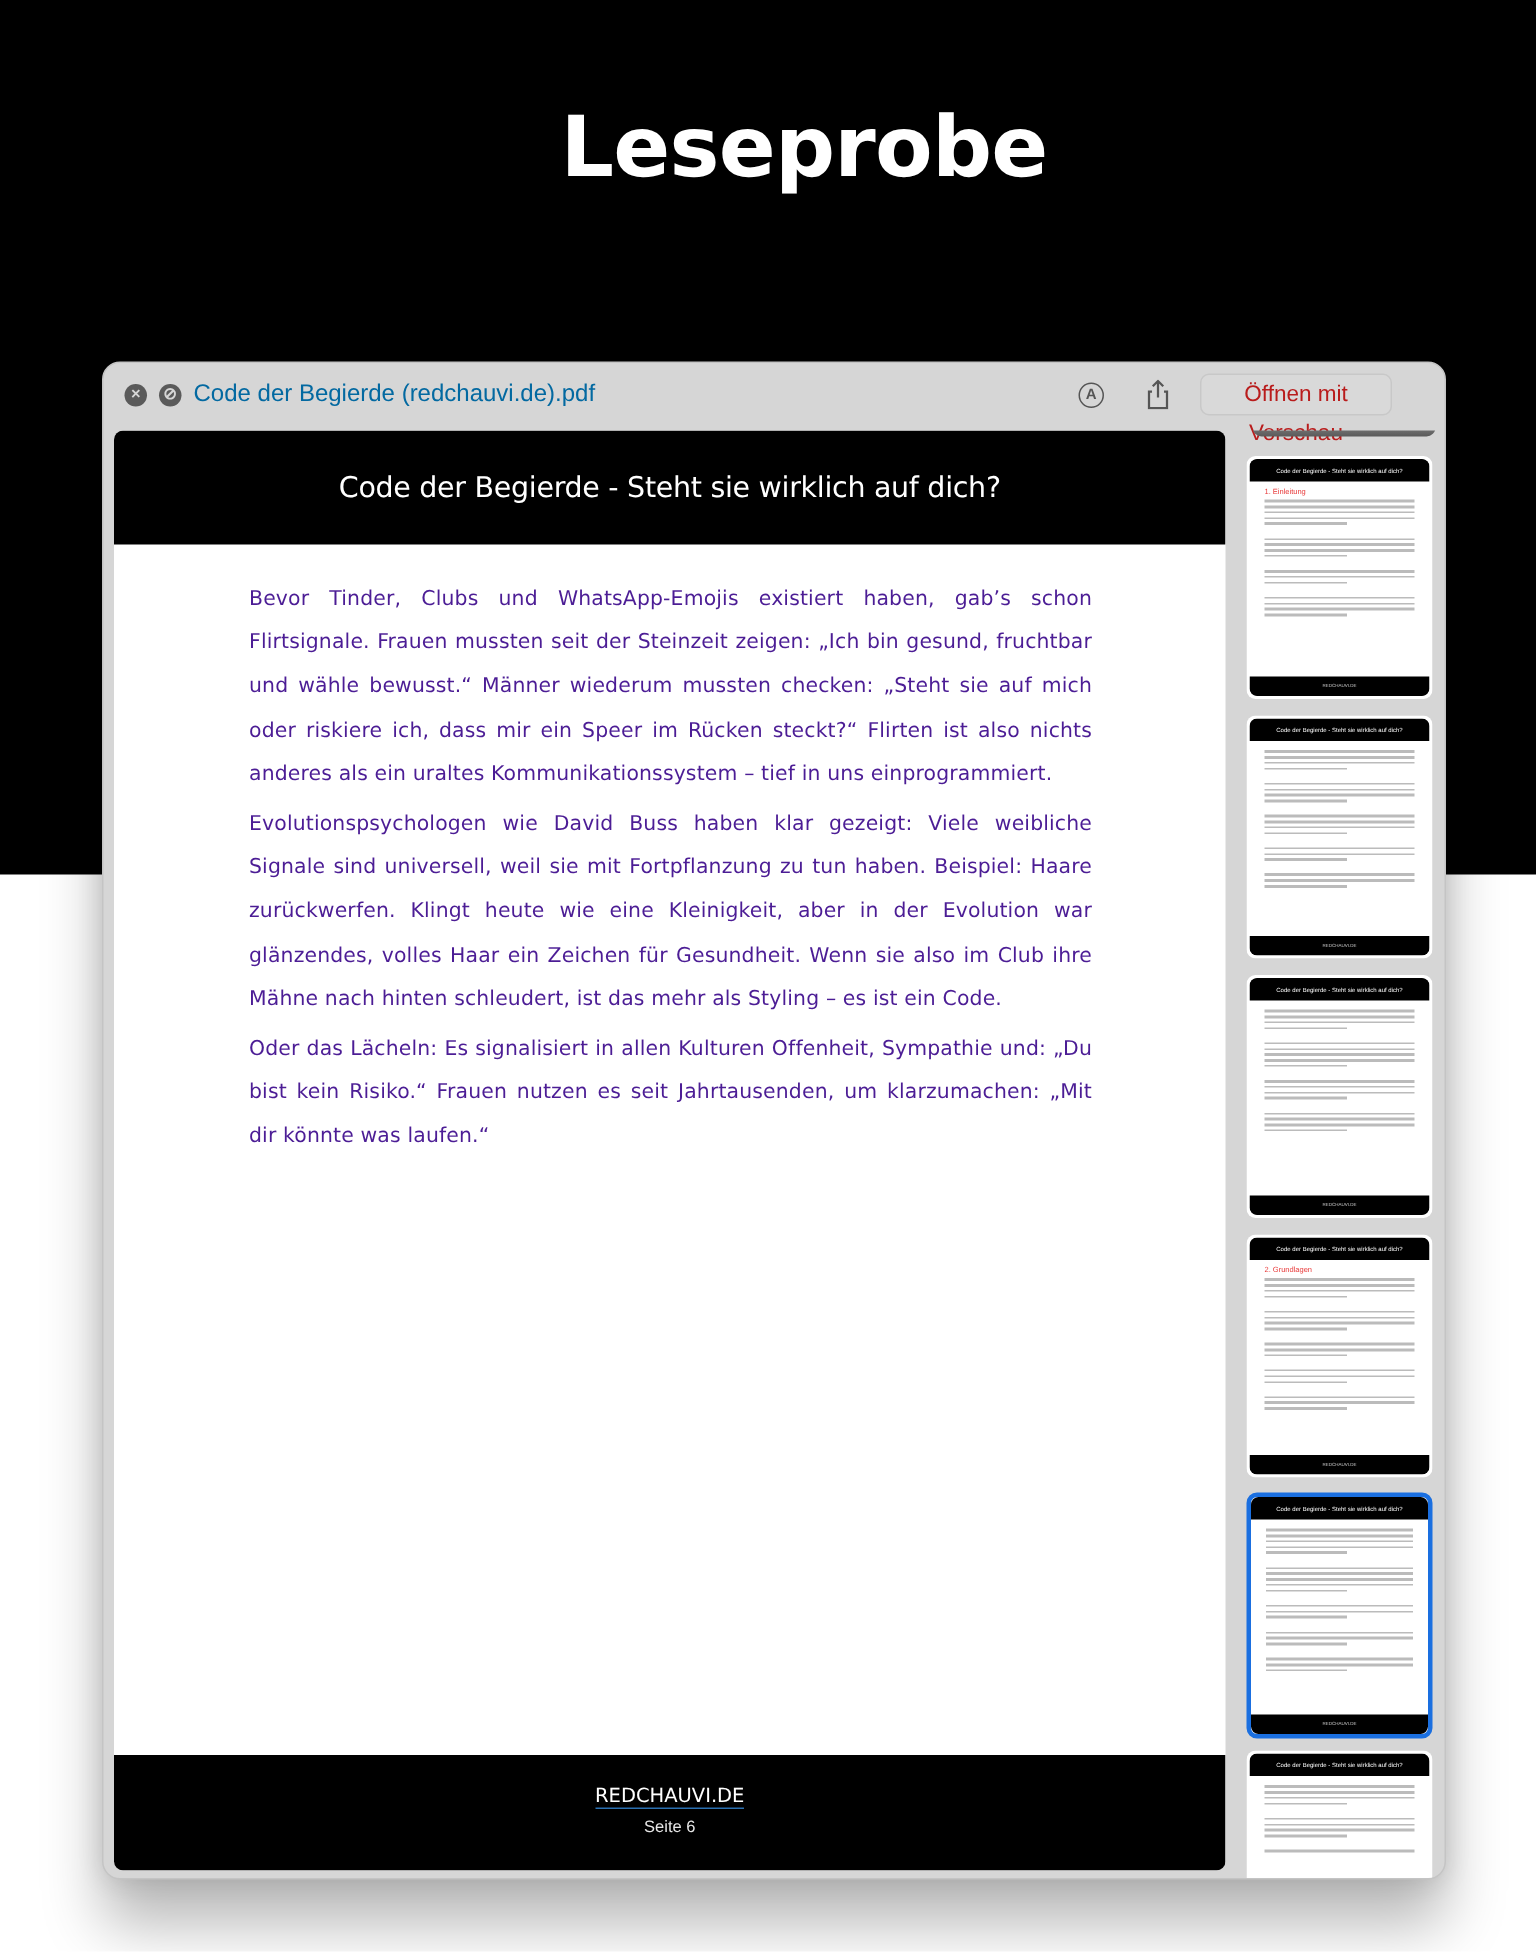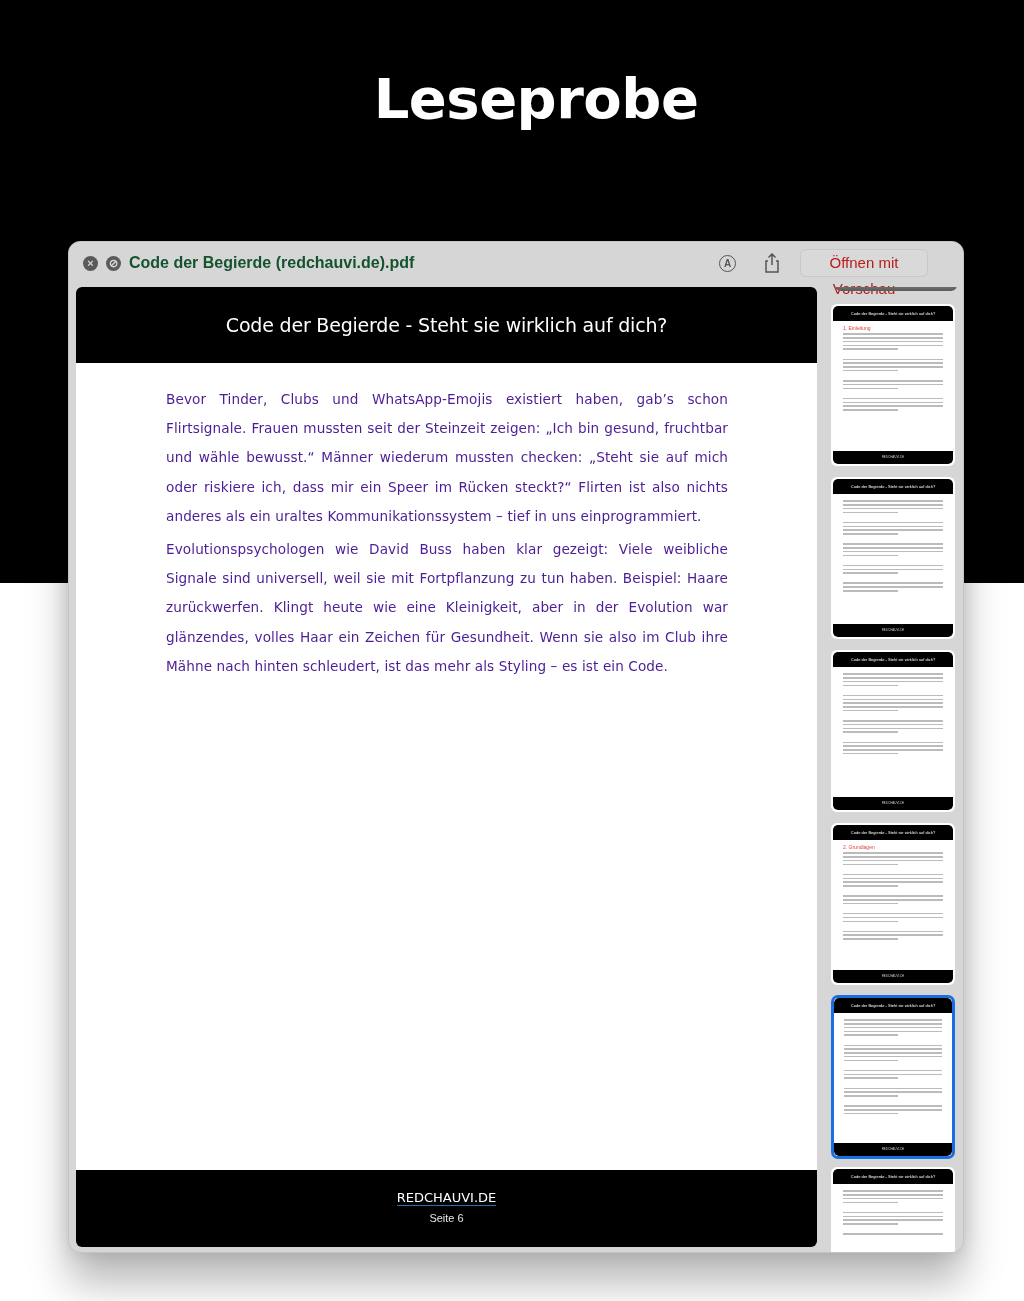--- a/index.html
+++ b/index.html
@@ -31,21 +31,21 @@
     display: flex; align-items: center;
   }
   .tb-icon {
     position: absolute; top: 14px; width: 15px; height: 15px; border-radius: 50%;
     background: #5a5a5a; color: #d6d6d6;
     display: flex; align-items: center; justify-content: center;
     font-size: 11px; font-weight: bold; line-height: 1;
   }
   .win-title {
     position: absolute; left: 60px; top: 12px;
-    font-size: 16px; font-weight: bold; color: #14532d;
+    font-size: 16px; font-weight: normal; color: #0369a1;
   }
   .markup-icon {
     position: absolute; left: 650px; top: 13px; width: 17px; height: 17px;
     border: 1.6px solid #555; border-radius: 50%;
     display: flex; align-items: center; justify-content: center;
     font-size: 10px; color: #555; font-weight: bold;
   }
   .share-icon {
     position: absolute; left: 694px; top: 11px; width: 18px; height: 20px;
   }
@@ -138,20 +138,21 @@
       <path d="M9 1 V12 M5.5 4.5 L9 1 L12.5 4.5" fill="none" stroke="#555" stroke-width="1.5"></path>
     </svg>
     <div class="open-btn">Öffnen mit Vorschau</div>
   </div>
 
   <div class="page">
     <div class="page-header">Code der Begierde - Steht sie wirklich auf dich?</div>
     <div class="page-body">
       <p class="para">Bevor Tinder, Clubs und WhatsApp-Emojis existiert haben, gab’s schon Flirtsignale. Frauen mussten seit der Steinzeit zeigen: „Ich bin gesund, fruchtbar und wähle bewusst.“ Männer wiederum mussten checken: „Steht sie auf mich oder riskiere ich, dass mir ein Speer im Rücken steckt?“ Flirten ist also nichts anderes als ein uraltes Kommunikationssystem – tief in uns einprogrammiert.</p>
       <p class="para gap-lg">Evolutionspsychologen wie David Buss haben klar gezeigt: Viele weibliche Signale sind universell, weil sie mit Fortpflanzung zu tun haben. Beispiel: Haare zurückwerfen. Klingt heute wie eine Kleinigkeit, aber in der Evolution war glänzendes, volles Haar ein Zeichen für Gesundheit. Wenn sie also im Club ihre Mähne nach hinten schleudert, ist das mehr als Styling – es ist ein Code.</p>
+      <p class="para gap-lg">Oder das Lächeln: Es signalisiert in allen Kulturen Offenheit, Sympathie und: „Du bist kein Risiko.“ Frauen nutzen es seit Jahrtausenden, um klarzumachen: „Mit dir könnte was laufen.“</p>
     </div>
     <div class="page-footer">
       <div><span class="footer-link">REDCHAUVI.DE</span></div>
       <div class="footer-page">Seite 6</div>
     </div>
   </div>
 
   <div class="sidebar">
     <div class="thumb-top-stub"></div>
 

